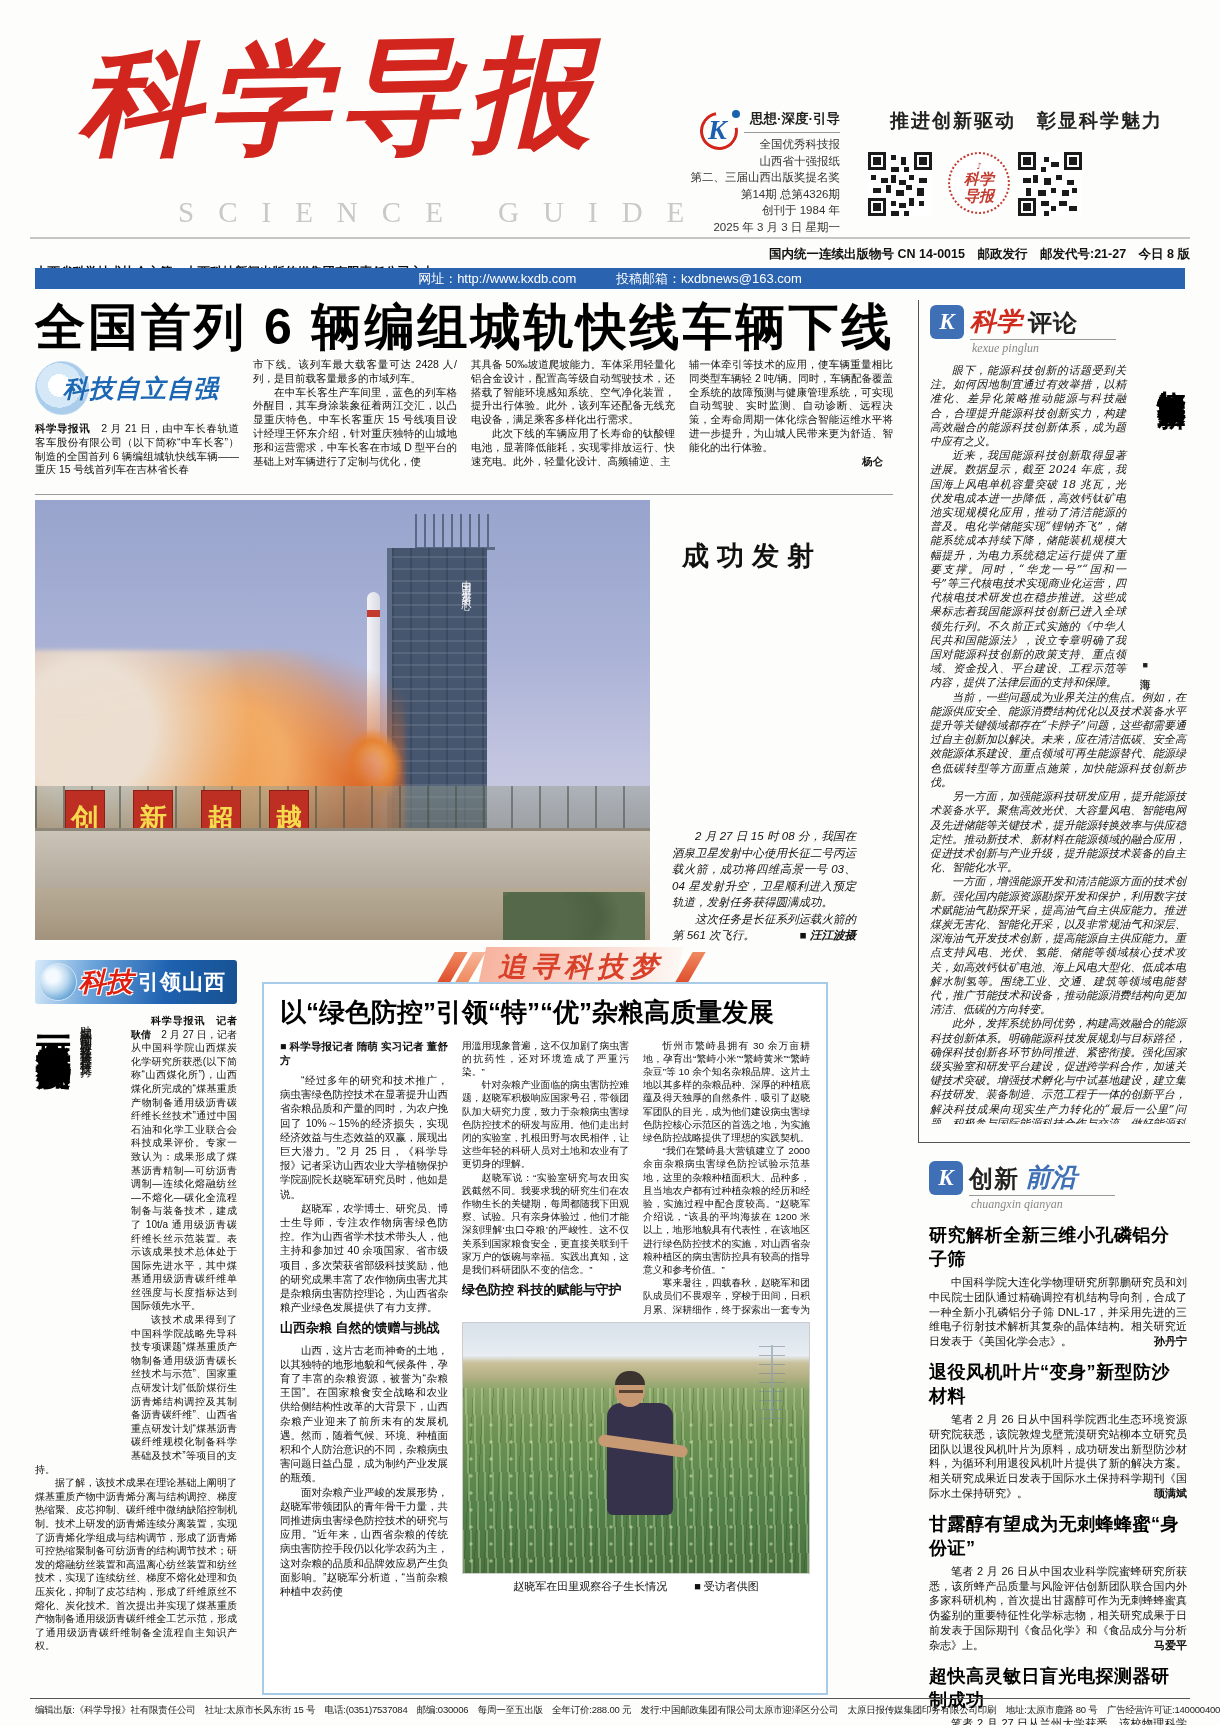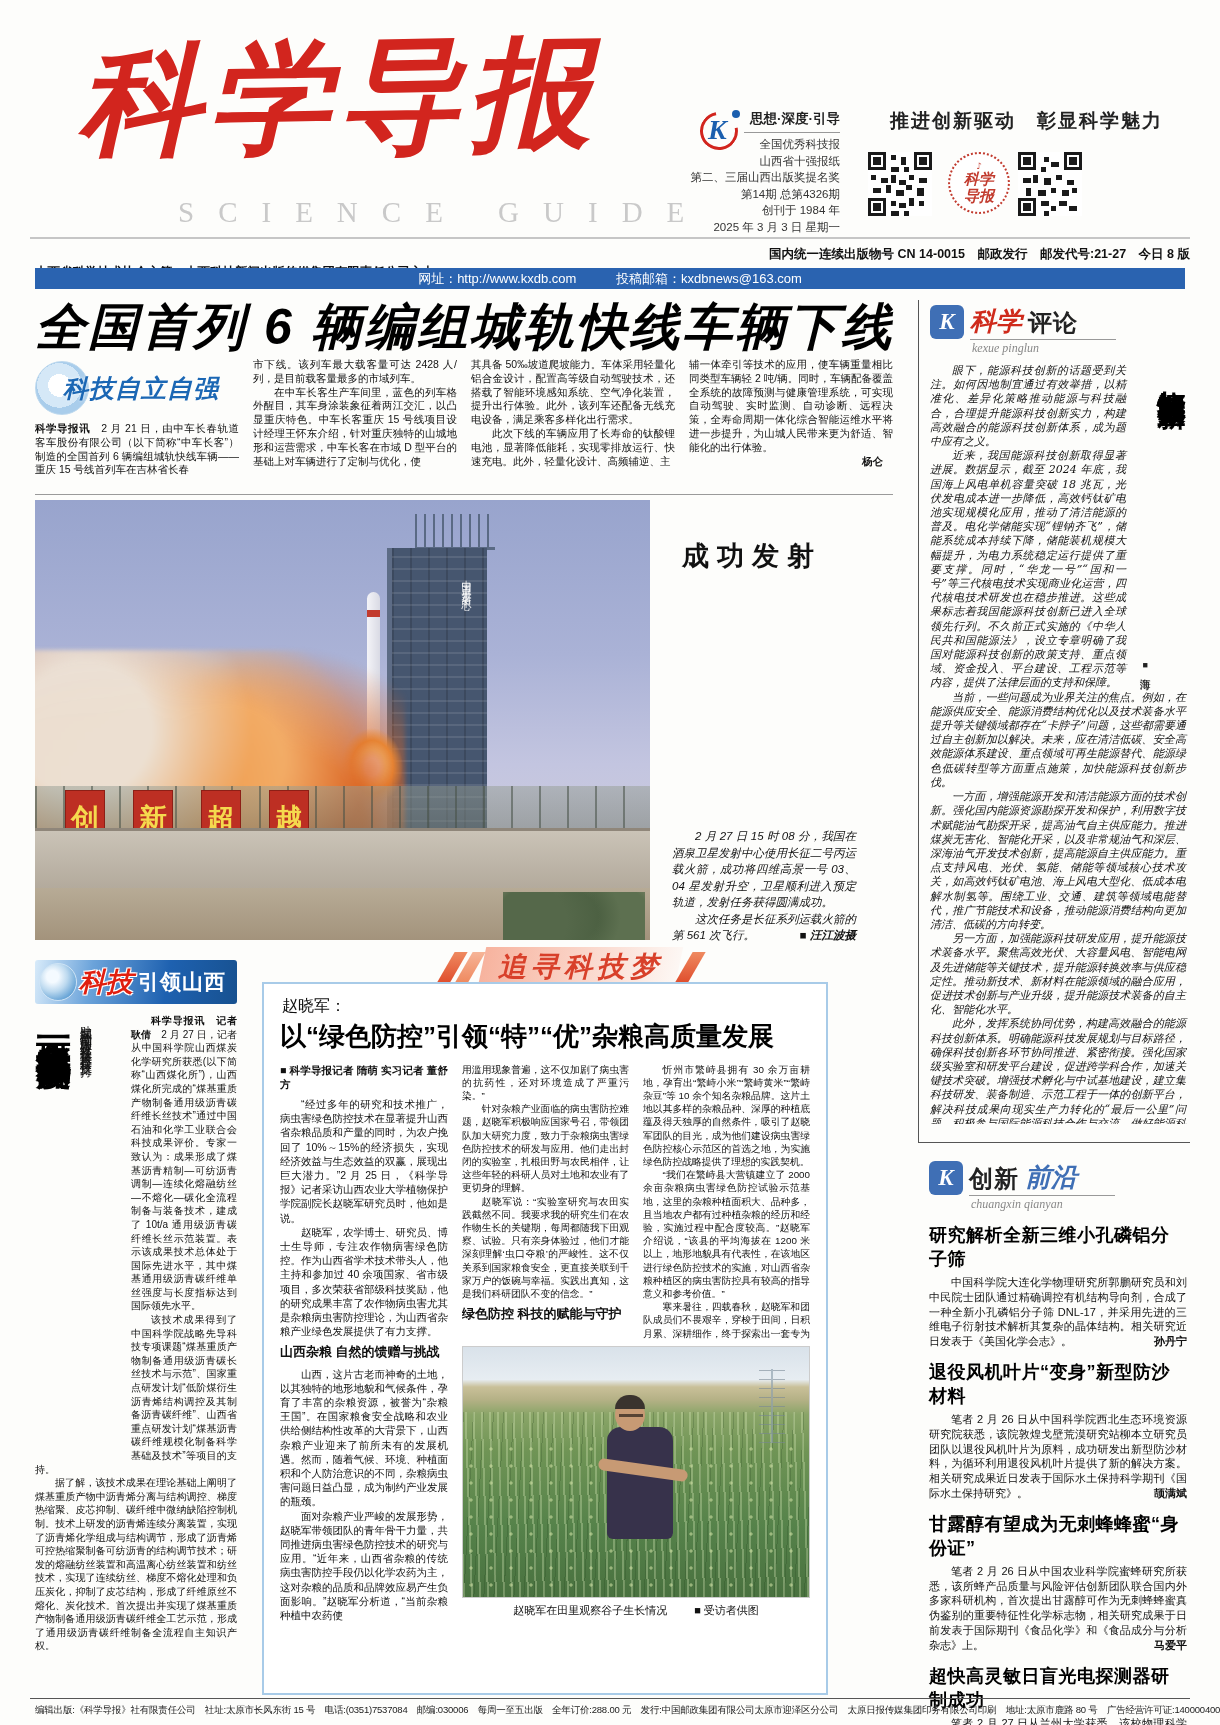--- a/index.html
+++ b/index.html
@@ -31,21 +31,21 @@
   .seal .note{font-size:9px;font-style:normal;line-height:1;}
   .rule-top{left:30px;top:237px;width:1160px;height:2px;background:#c6c6c6;}
   .org-line{left:35px;top:264px;font-size:12.5px;font-weight:600;}
   .pub-line{left:640px;top:246px;width:550px;text-align:right;font-size:12.5px;font-weight:600;}
   .web-bar{left:35px;top:268px;width:1150px;height:21px;background:#2a63b0;color:#fff;
            font-size:13px;line-height:21px;text-align:center;}
   .web-bar span{margin:0 18px;}
 
   
   .lead-headline{left:35px;top:294px;width:860px;font-size:50px;font-weight:900;letter-spacing:3px;
-                 white-space:nowrap;color:#000;font-style:italic;}
+                 white-space:nowrap;color:#000;}
   .lead-cols{left:35px;top:358px;width:858px;height:134px;display:flex;gap:14px;
              font-size:10.5px;line-height:13.8px;}
   .lead-col{flex:1;overflow:hidden;text-align:justify;}
   .tech-badge{height:60px;display:flex;align-items:center;margin-bottom:4px;position:relative;}
   .tb-swirl{width:52px;height:52px;border-radius:50%;flex:none;
             background:radial-gradient(circle at 45% 45%,#fff 0 28%,#d5e8f7 28% 55%,#a9cdeb 55% 78%,#cfe3f4 78% 100%);
             border:1px solid #bcd8ee;}
   .tb-text{font:italic 900 25px "Liberation Serif",serif;color:#1b67b4;letter-spacing:1px;
            margin-left:-26px;text-shadow:0 0 3px rgba(255,255,255,.9);white-space:nowrap;}
   .wire{font-weight:700;}
@@ -358,22 +358,22 @@
     <div class="comment-body">
       <div class="comment-float">
         <div class="c-author">
           <span class="c-sq">■</span><span>薄海</span>
         </div>
         <div class="c-vtitle">加快能源科技自主创新</div>
       </div>
       <p>眼下，能源科技创新的话题受到关注。如何因地制宜通过有效举措，以精准化、差异化策略推动能源与科技融合，合理提升能源科技创新实力，构建高效融合的能源科技创新体系，成为题中应有之义。</p>
       <p>近来，我国能源科技创新取得显著进展。数据显示，截至 2024 年底，我国海上风电单机容量突破 18 兆瓦，光伏发电成本进一步降低，高效钙钛矿电池实现规模化应用，推动了清洁能源的普及。电化学储能实现“锂钠齐飞”，储能系统成本持续下降，储能装机规模大幅提升，为电力系统稳定运行提供了重要支撑。同时，“华龙一号”“国和一号”等三代核电技术实现商业化运营，四代核电技术研发也在稳步推进。这些成果标志着我国能源科技创新已进入全球领先行列。不久前正式实施的《中华人民共和国能源法》，设立专章明确了我国对能源科技创新的政策支持、重点领域、资金投入、平台建设、工程示范等内容，提供了法律层面的支持和保障。</p>
       <p>当前，一些问题成为业界关注的焦点。例如，在能源供应安全、能源消费结构优化以及技术装备水平提升等关键领域都存在“卡脖子”问题，这些都需要通过自主创新加以解决。未来，应在清洁低碳、安全高效能源体系建设、重点领域可再生能源替代、能源绿色低碳转型等方面重点施策，加快能源科技创新步伐。</p>
+      <p>另一方面，加强能源科技研发应用，提升能源技术装备水平。聚焦高效光伏、大容量风电、智能电网及先进储能等关键技术，提升能源转换效率与供应稳定性。推动新技术、新材料在能源领域的融合应用，促进技术创新与产业升级，提升能源技术装备的自主化、智能化水平。</p>
       <p>一方面，增强能源开发和清洁能源方面的技术创新。强化国内能源资源勘探开发和保护，利用数字技术赋能油气勘探开采，提高油气自主供应能力。推进煤炭无害化、智能化开采，以及非常规油气和深层、深海油气开发技术创新，提高能源自主供应能力。重点支持风电、光伏、氢能、储能等领域核心技术攻关，如高效钙钛矿电池、海上风电大型化、低成本电解水制氢等。围绕工业、交通、建筑等领域电能替代，推广节能技术和设备，推动能源消费结构向更加清洁、低碳的方向转变。</p>
-      <p>另一方面，加强能源科技研发应用，提升能源技术装备水平。聚焦高效光伏、大容量风电、智能电网及先进储能等关键技术，提升能源转换效率与供应稳定性。推动新技术、新材料在能源领域的融合应用，促进技术创新与产业升级，提升能源技术装备的自主化、智能化水平。</p>
       <p>此外，发挥系统协同优势，构建高效融合的能源科技创新体系。明确能源科技发展规划与目标路径，确保科技创新各环节协同推进、紧密衔接。强化国家级实验室和研发平台建设，促进跨学科合作，加速关键技术突破。增强技术孵化与中试基地建设，建立集科技研发、装备制造、示范工程于一体的创新平台，解决科技成果向现实生产力转化的“最后一公里”问题。积极参与国际能源科技合作与交流，做好能源科技创新成果“走出去”与“请进来”，提升我国能源科技创新国际影响力和竞争力。</p>
     </div>
   </div>
 
   <div class="abs frontier">
     <div class="sec-logo">
       <span class="k-badge">K</span>
       <span class="lg-black">创新</span>
       <span class="lg-blue">前沿</span>
       <span class="lg-pinyin">chuangxin qianyan</span>
@@ -412,21 +412,20 @@
   </div>
 
   <div class="abs dream-banner">
     <span class="sl"></span>
     <span class="sl light"></span>
     <span class="d-band"><span>追寻科技梦</span></span>
     <span class="sl"></span>
   </div>
 
   <div class="abs dream-box">
-    <p class="d-kicker noind">赵晓军：</p>
     <h2 class="d-headline">以“绿色防控”引领“特”“优”杂粮高质量发展</h2>
     <div class="d-content">
       <div class="d-col1">
         <p class="d-byline">■ 科学导报记者 隋萌 实习记者 董舒方</p>
         <p>“经过多年的研究和技术推广，病虫害绿色防控技术在显著提升山西省杂粮品质和产量的同时，为农户挽回了 10%～15%的经济损失，实现经济效益与生态效益的双赢，展现出巨大潜力。”2 月 25 日，《科学导报》记者采访山西农业大学植物保护学院副院长赵晓军研究员时，他如是说。</p>
         <p>赵晓军，农学博士、研究员、博士生导师，专注农作物病害绿色防控。作为山西省学术技术带头人，他主持和参加过 40 余项国家、省市级项目，多次荣获省部级科技奖励，他的研究成果丰富了农作物病虫害尤其是杂粮病虫害防控理论，为山西省杂粮产业绿色发展提供了有力支撑。</p>
         <p class="d-sub">山西杂粮 自然的馈赠与挑战</p>
         <p>山西，这片古老而神奇的土地，以其独特的地形地貌和气候条件，孕育了丰富的杂粮资源，被誉为“杂粮王国”。在国家粮食安全战略和农业供给侧结构性改革的大背景下，山西杂粮产业迎来了前所未有的发展机遇。然而，随着气候、环境、种植面积和个人防治意识的不同，杂粮病虫害问题日益凸显，成为制约产业发展的瓶颈。</p>
         <p>面对杂粮产业严峻的发展形势，赵晓军带领团队的青年骨干力量，共同推进病虫害绿色防控技术的研究与应用。“近年来，山西省杂粮的传统病虫害防控手段仍以化学农药为主，这对杂粮的品质和品牌效应易产生负面影响。”赵晓军分析道，“当前杂粮种植中农药使</p>
       </div>

